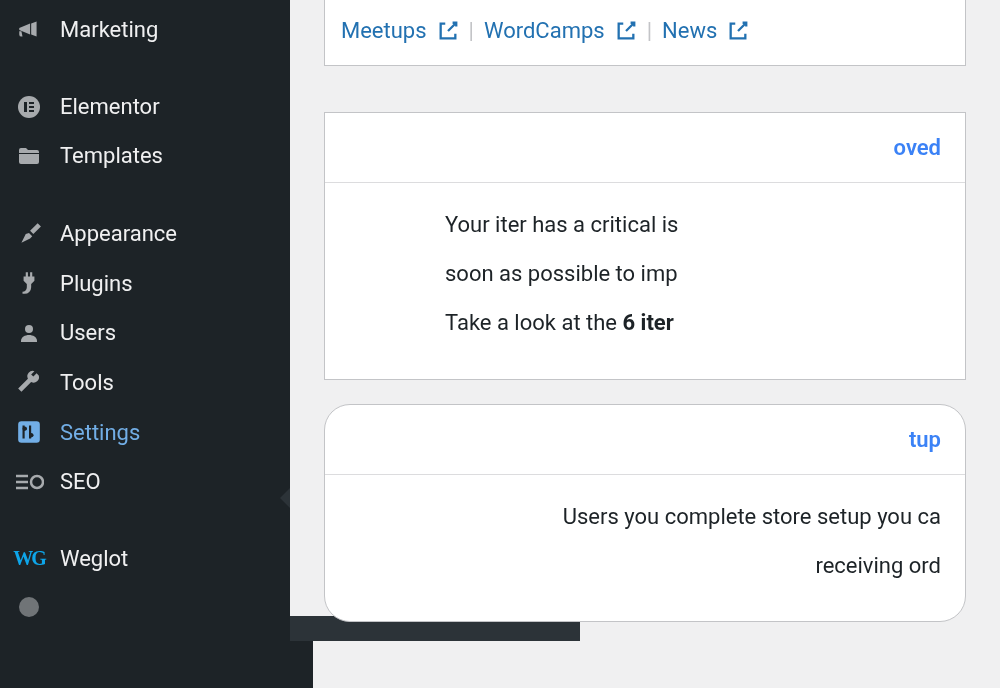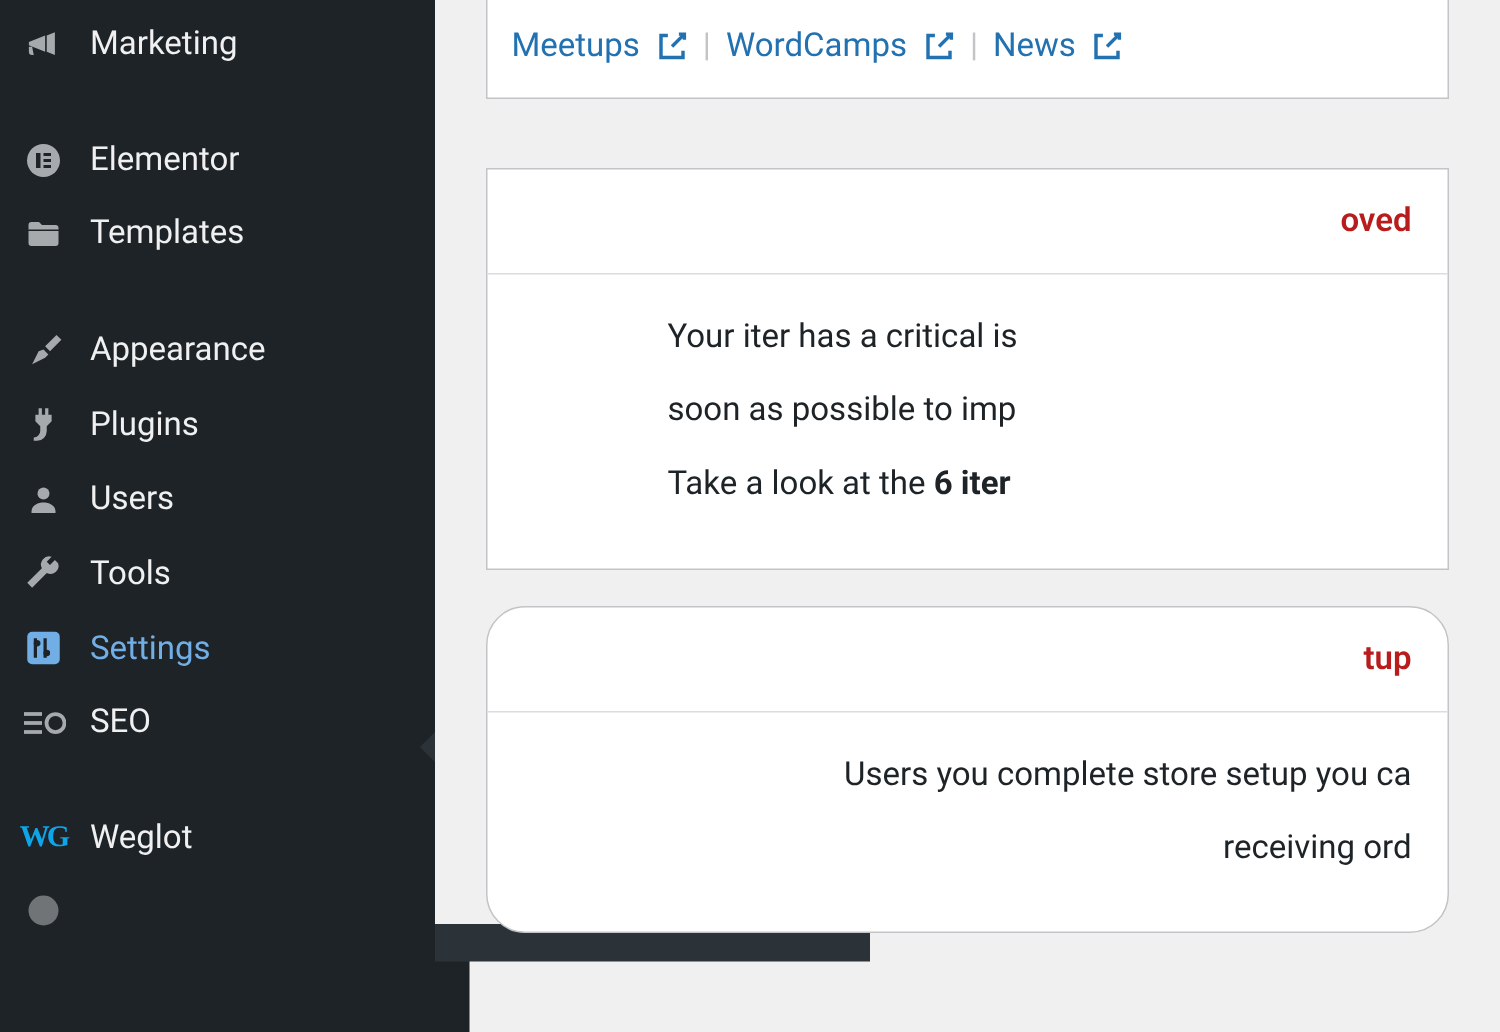--- a/index.html
+++ b/index.html
@@ -89,21 +89,21 @@
 .panel {
   margin: 46px 34px 0 34px;
   background: #fff;
   border: 1px solid #c3c4c7;
 }
 .panel-header {
   border-bottom: 1px solid #dcdcde;
   padding: 22px 24px;
   font-size: 22px;
   font-weight: 600;
-  color: #b91c1c;
+  color: #3b82f6;
 }
 .panel-body {
   padding: 24px;
   font-size: 22px;
   color: #1d2327;
   line-height: 1.6;
 }
 .panel-body p { margin-bottom: 14px; }
 .panel2 { margin-top: 24px; border-radius: 26px; }
 svg { flex-shrink: 0; }

